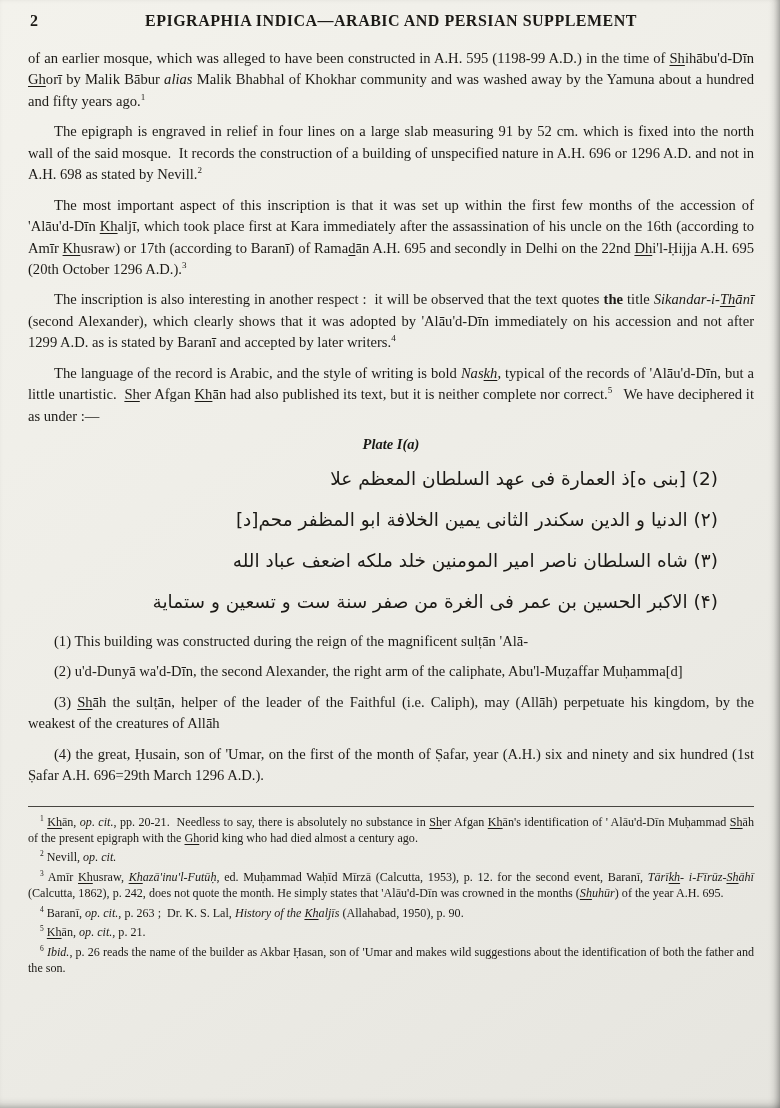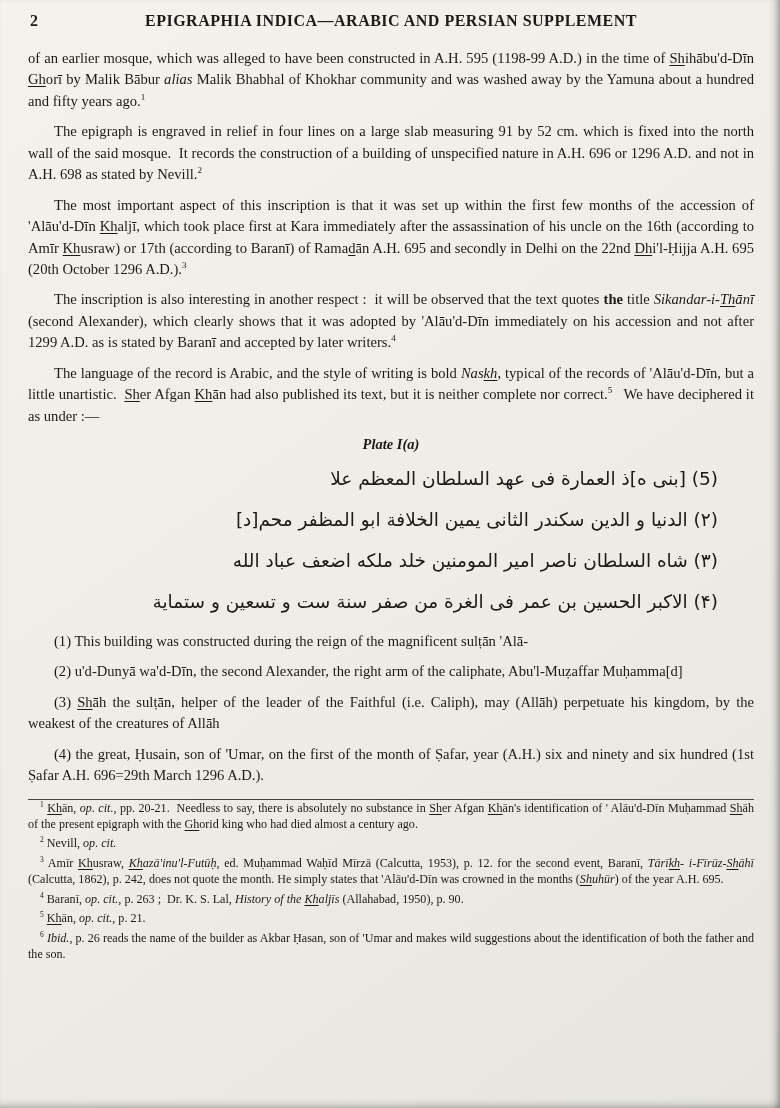--- a/index.html
+++ b/index.html
@@ -47,22 +47,23 @@
   .arabic-line {
     direction: rtl;
     font-family: "DejaVu Sans", sans-serif;
     font-size: 18.5px; line-height: 1.35;
     text-align: right;
     padding: 0 36px 0 52px;
     margin: 0 0 16px 0;
   }
 
   .footnotes {
-    margin-top: 12px;
+    margin-top: 19px;
     border-top: 1px solid #474540;
+    padding-top: 7px;
   }
   .footnotes p {
     margin: 0 0 3px 0;
     font-size: 12.1px; line-height: 1.36;
     text-align: justify; text-indent: 12px;
   }
 </style>
 </head>
 <body>
 
@@ -76,21 +77,21 @@
   <main>
     <p class="para noindent">of an earlier mosque, which was alleged to have been constructed in A.H. 595 (1198-99 A.D.) in the time of <u>Sh</u>ihābu'd-Dīn <u>Gh</u>orī by Malik Bābur <i>alias</i> Malik Bhabhal of Khokhar community and was washed away by the Yamuna about a hundred and fifty years ago.<sup>1</sup></p>
     <p class="para">The epigraph is engraved in relief in four lines on a large slab measuring 91 by 52 cm. which is fixed into the north wall of the said mosque.&nbsp; It records the construction of a building of unspecified nature in A.H. 696 or 1296 A.D. and not in A.H. 698 as stated by Nevill.<sup>2</sup></p>
     <p class="para">The most important aspect of this inscription is that it was set up within the first few months of the accession of 'Alāu'd-Dīn <u>Kh</u>aljī, which took place first at Kara immediately after the assassination of his uncle on the 16th (according to Amīr <u>Kh</u>usraw) or 17th (according to Baranī) of Rama<u>d</u>ān A.H. 695 and secondly in Delhi on the 22nd <u>Dh</u>i'l-Ḥijja A.H. 695 (20th October 1296 A.D.).<sup>3</sup></p>
     <p class="para">The inscription is also interesting in another respect :&nbsp; it will be observed that the text quotes <b>the</b> title <i>Sikandar-i-<u>Th</u>ānī</i> (second Alexander), which clearly shows that it was adopted by 'Alāu'd-Dīn immediately on his accession and not after 1299 A.D. as is stated by Baranī and accepted by later writers.<sup>4</sup></p>
     <p class="para">The language of the record is Arabic, and the style of writing is bold <i>Nas<u>kh</u></i>, typical of the records of 'Alāu'd-Dīn, but a little unartistic.&nbsp; <u>Sh</u>er Afgan <u>Kh</u>ān had also published its text, but it is neither complete nor correct.<sup>5</sup>&nbsp;&nbsp; We have deciphered it as under :—</p>
 
     <div class="plate-label">Plate I(a)</div>
 
     <div class="arabic-block">
-      <div class="arabic-line">(5) [بنى ه]ذ العمارة فى عهد السلطان المعظم علا</div>
+      <div class="arabic-line">(2) [بنى ه]ذ العمارة فى عهد السلطان المعظم علا</div>
       <div class="arabic-line">(٢) الدنيا و الدين سكندر الثانى يمين الخلافة ابو المظفر محم[د]</div>
       <div class="arabic-line">(٣) شاه السلطان ناصر امير المومنين خلد ملكه اضعف عباد الله</div>
       <div class="arabic-line">(۴) الاكبر الحسين بن عمر فى الغرة من صفر سنة ست و تسعين و ستماية</div>
     </div>
 
 
     <p class="para">(1) This building was constructed during the reign of the magnificent sulṭān 'Alā-</p>
     <p class="para">(2) u'd-Dunyā wa'd-Dīn, the second Alexander, the right arm of the caliphate, Abu'l-Muẓaffar Muḥamma[d]</p>
     <p class="para">(3) <u>Sh</u>āh the sulṭān, helper of the leader of the Faithful (i.e. Caliph), may (Allāh) perpetuate his kingdom, by the weakest of the creatures of Allāh</p>
     <p class="para">(4) the great, Ḥusain, son of 'Umar, on the first of the month of Ṣafar, year (A.H.) six and ninety and six hundred (1st Ṣafar A.H. 696=29th March 1296 A.D.).</p>

